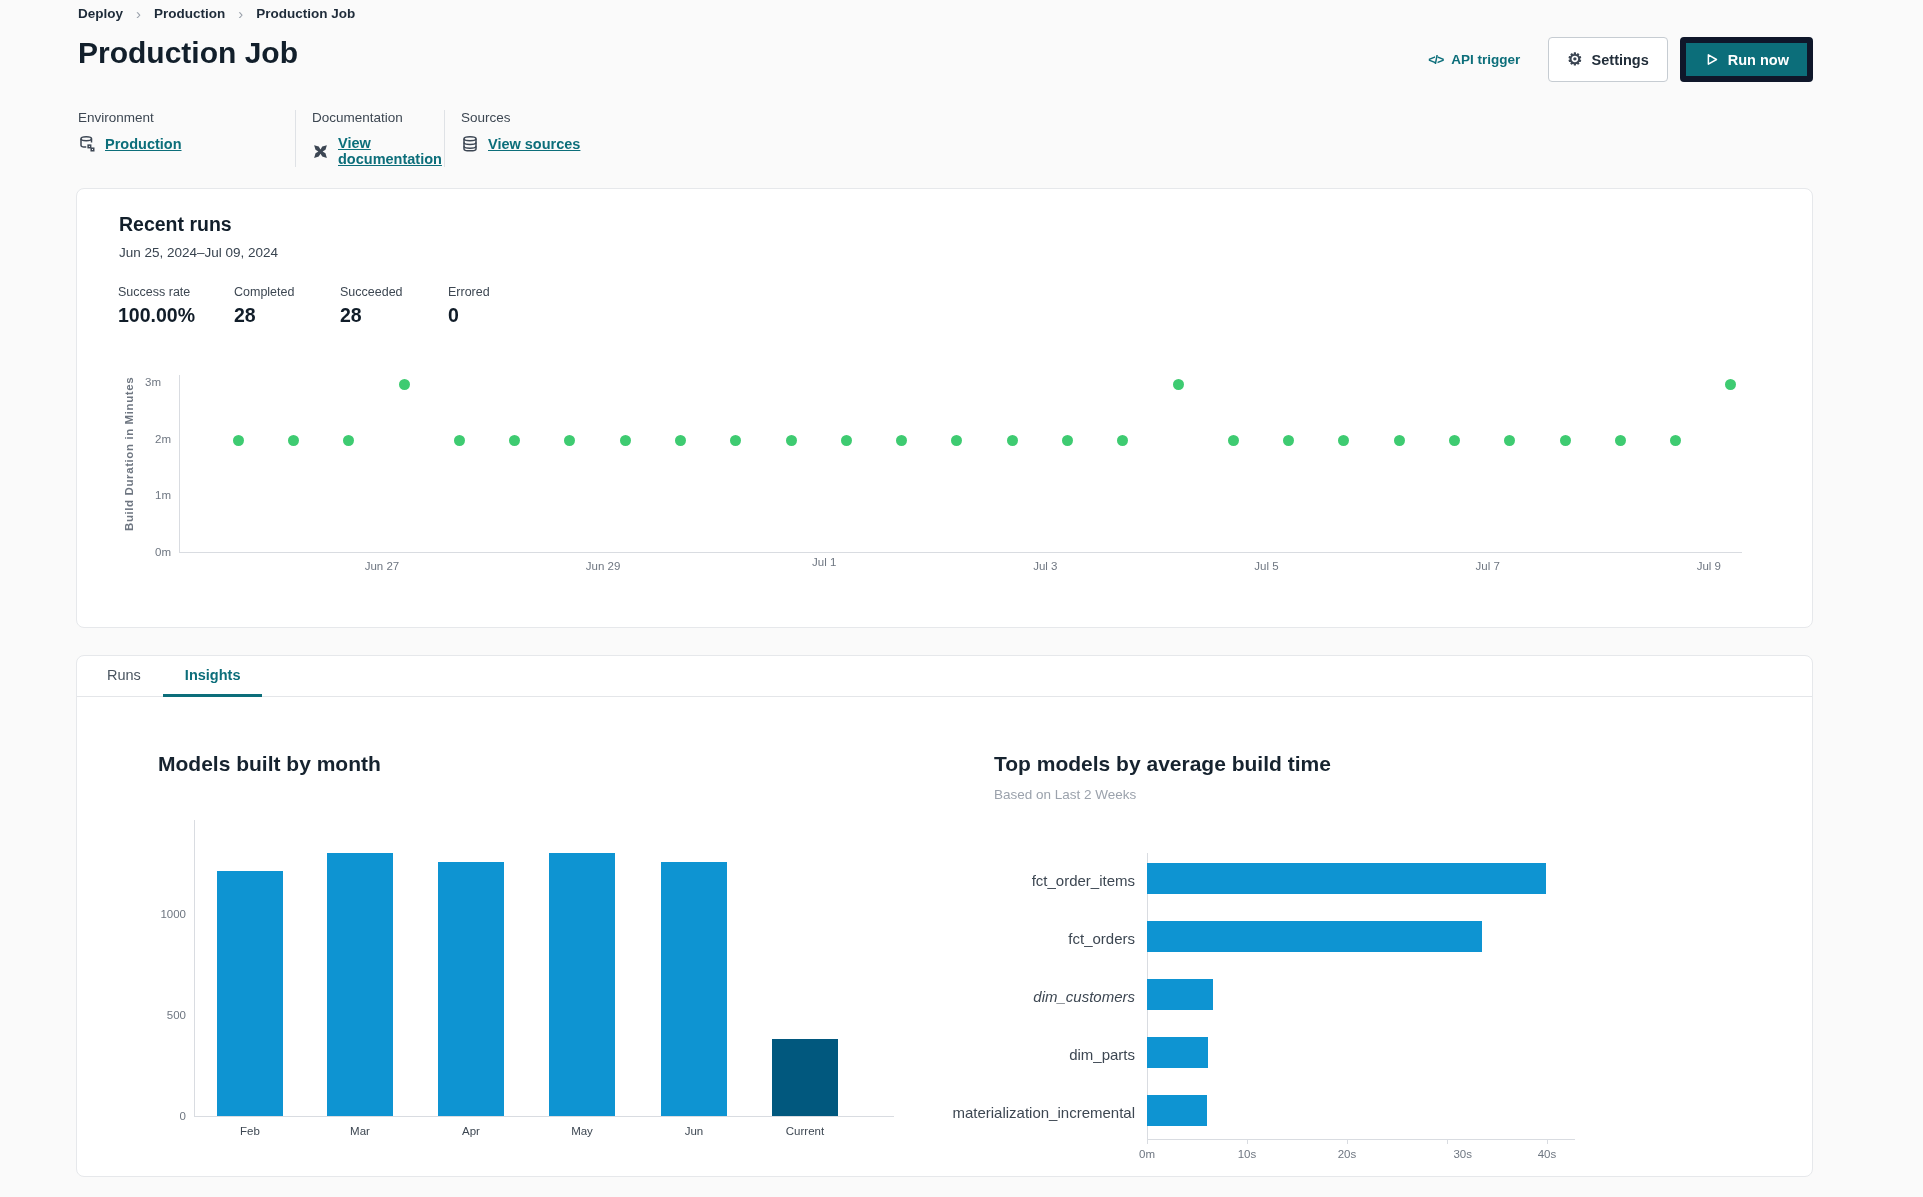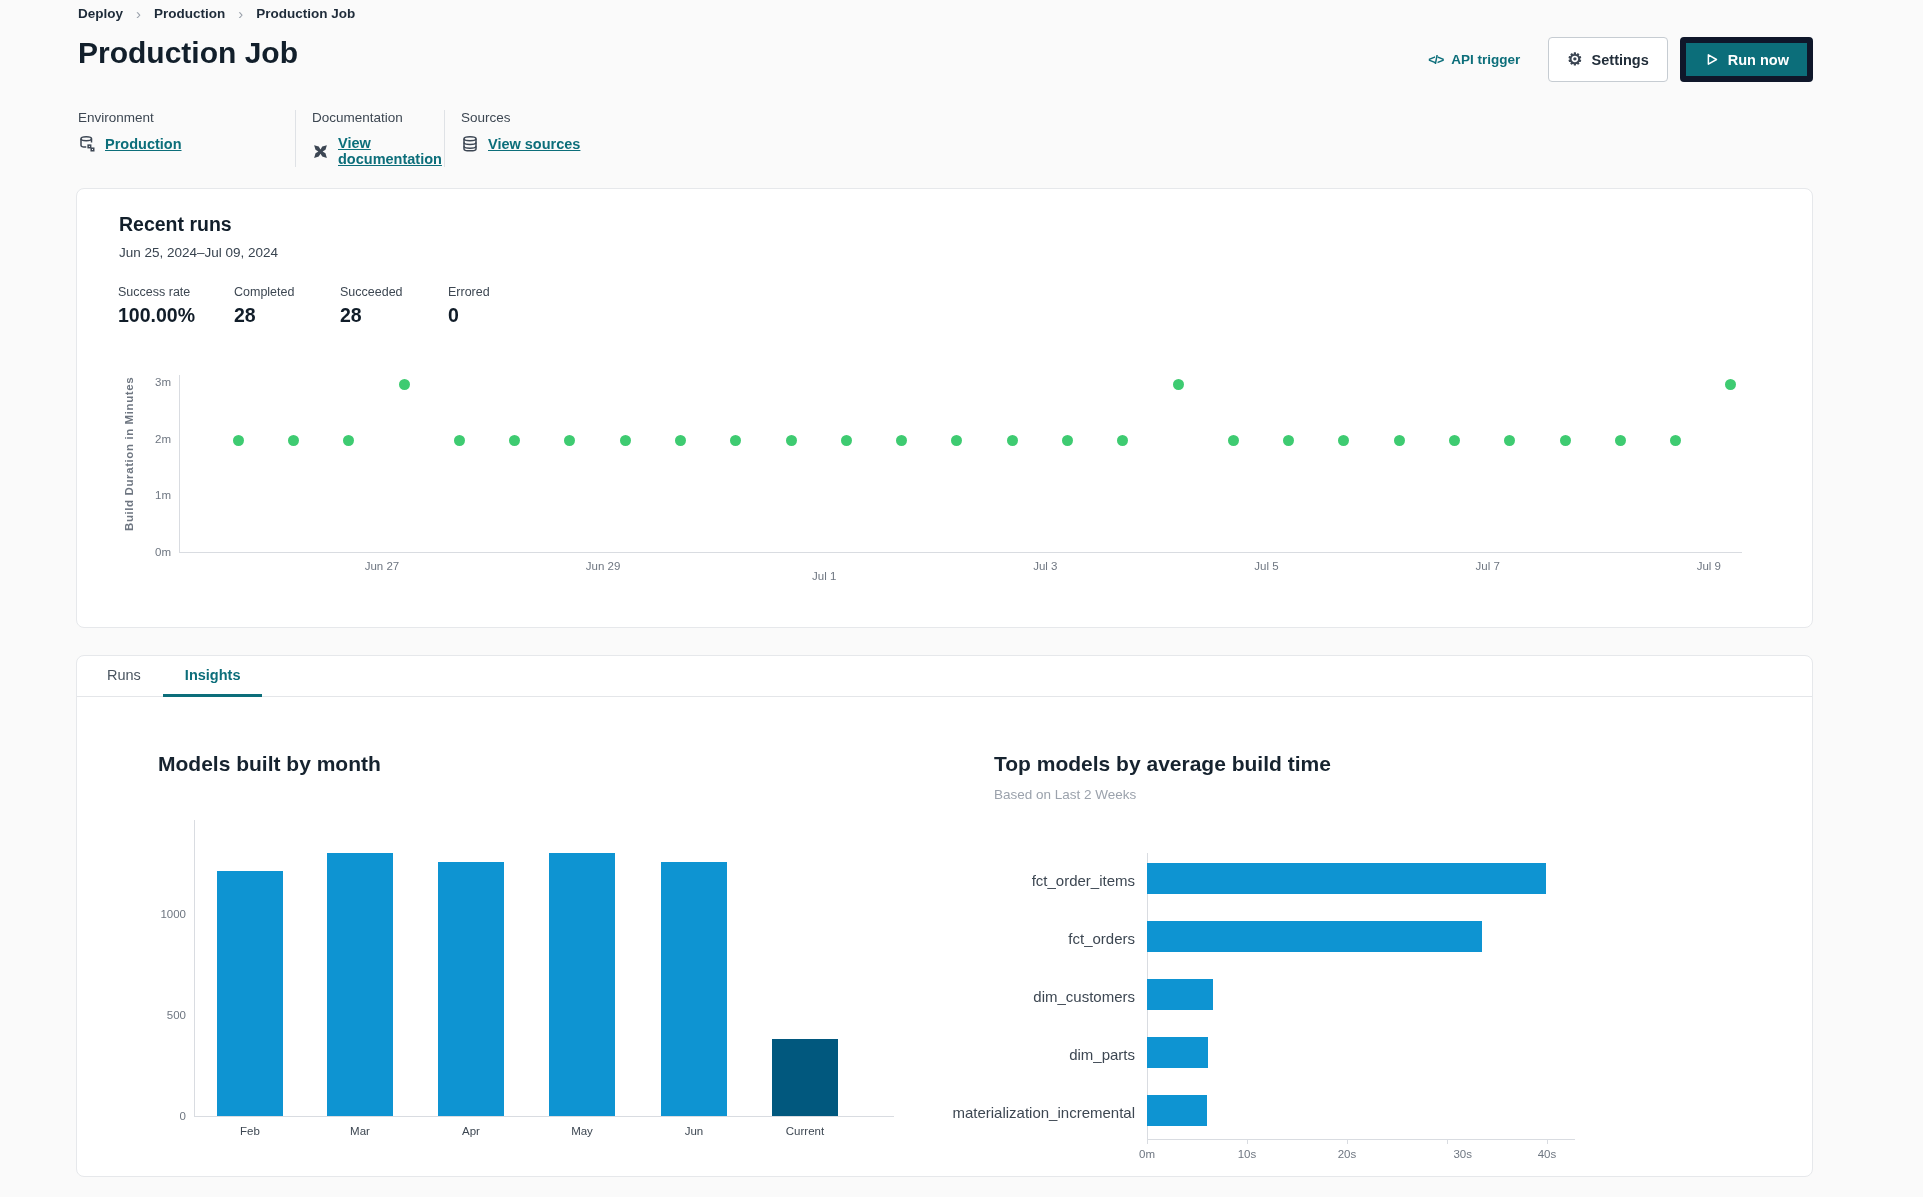--- a/index.html
+++ b/index.html
@@ -164,24 +164,24 @@
         <div class="stat-value">0</div>
       </div>
     </div>
   <div id="scatter-chart" style="position:absolute;left:0;top:0;width:100%;height:100%;">
       <div class="axis-line" style="left: 102px; top: 186px; width: 1px; height: 177px;"></div>
       <div class="axis-line" style="left: 102px; top: 363px; width: 1563px; height: 1px;"></div>
       <div class="ylab-rot" style="left: 46px; top: 342px;">Build Duration in Minutes</div>
       <div class="tick-label" style="left: 58px; width: 36px; text-align: right; top: 357px;">0m</div>
       <div class="tick-label" style="left: 58px; width: 36px; text-align: right; top: 300.333px;">1m</div>
       <div class="tick-label" style="left: 58px; width: 36px; text-align: right; top: 243.667px;">2m</div>
-      <div class="tick-label" style="left: 58px; width: 36px; text-align: right; top: 187px;">3m</div>
+      <div class="tick-label" style="left: 58px; width: 36px; text-align: center; top: 187px;">3m</div>
       <div class="tick-label" style="left: 274.908px; width: 60px; text-align: center; top: 371px;">Jun 27</div>
       <div class="tick-label" style="left: 496.061px; width: 60px; text-align: center; top: 371px;">Jun 29</div>
-      <div class="tick-label" style="left: 717.214px; width: 60px; text-align: center; top: 381px;">Jul 1</div>
+      <div class="tick-label" style="left: 717.214px; width: 60px; text-align: center; top: 367px;">Jul 1</div>
       <div class="tick-label" style="left: 938.368px; width: 60px; text-align: center; top: 371px;">Jul 3</div>
       <div class="tick-label" style="left: 1159.52px; width: 60px; text-align: center; top: 371px;">Jul 5</div>
       <div class="tick-label" style="left: 1380.67px; width: 60px; text-align: center; top: 371px;">Jul 7</div>
       <div class="tick-label" style="left: 1601.83px; width: 60px; text-align: center; top: 371px;">Jul 9</div>
       <div class="dot" style="width: 11px; height: 11px; background: rgb(62, 203, 113); left: 155.658px; top: 246.433px;"></div>
       <div class="dot" style="width: 11px; height: 11px; background: rgb(62, 203, 113); left: 210.947px; top: 246.433px;"></div>
       <div class="dot" style="width: 11px; height: 11px; background: rgb(62, 203, 113); left: 266.235px; top: 246.433px;"></div>
       <div class="dot" style="width: 11px; height: 11px; background: rgb(62, 203, 113); left: 321.523px; top: 190.333px;"></div>
       <div class="dot" style="width: 11px; height: 11px; background: rgb(62, 203, 113); left: 376.812px; top: 246.433px;"></div>
       <div class="dot" style="width: 11px; height: 11px; background: rgb(62, 203, 113); left: 432.1px; top: 246.433px;"></div>
@@ -250,19 +250,19 @@
       <div class="tick-label" style="left: 1245px; width: 50px; text-align: center; top: 492px;">20s</div>
       <div class="axis-line" style="left: 1370px; top: 483px; width: 1px; height: 5px;"></div>
       <div class="tick-label" style="left: 1345px; width: 50px; text-align: right; top: 492px;">30s</div>
       <div class="axis-line" style="left: 1470px; top: 483px; width: 1px; height: 5px;"></div>
       <div class="tick-label" style="left: 1445px; width: 50px; text-align: center; top: 492px;">40s</div>
       <div class="bar" style="left: 1070px; top: 207px; width: 399px; height: 31px; background: rgb(14, 148, 210);"></div>
       <div class="hcat-label" style="left: 790px; width: 268px; top: 216px;">fct_order_items</div>
       <div class="bar" style="left: 1070px; top: 265px; width: 335px; height: 31px; background: rgb(14, 148, 210);"></div>
       <div class="hcat-label" style="left: 790px; width: 268px; top: 274px;">fct_orders</div>
       <div class="bar" style="left: 1070px; top: 323px; width: 66px; height: 31px; background: rgb(14, 148, 210);"></div>
-      <div class="hcat-label" style="left: 790px; width: 268px; top: 332px;">dim_customers</div>
+      <div class="hcat-label" style="left: 790px; width: 268px; top: 332px; font-style: italic;">dim_customers</div>
       <div class="bar" style="left: 1070px; top: 381px; width: 61px; height: 31px; background: rgb(14, 148, 210);"></div>
       <div class="hcat-label" style="left: 790px; width: 268px; top: 390px;">dim_parts</div>
       <div class="bar" style="left: 1070px; top: 439px; width: 60px; height: 31px; background: rgb(14, 148, 210);"></div>
       <div class="hcat-label" style="left: 790px; width: 268px; top: 448px;">materialization_incremental</div>
     </div>
 </section>
 
 </body></html>

